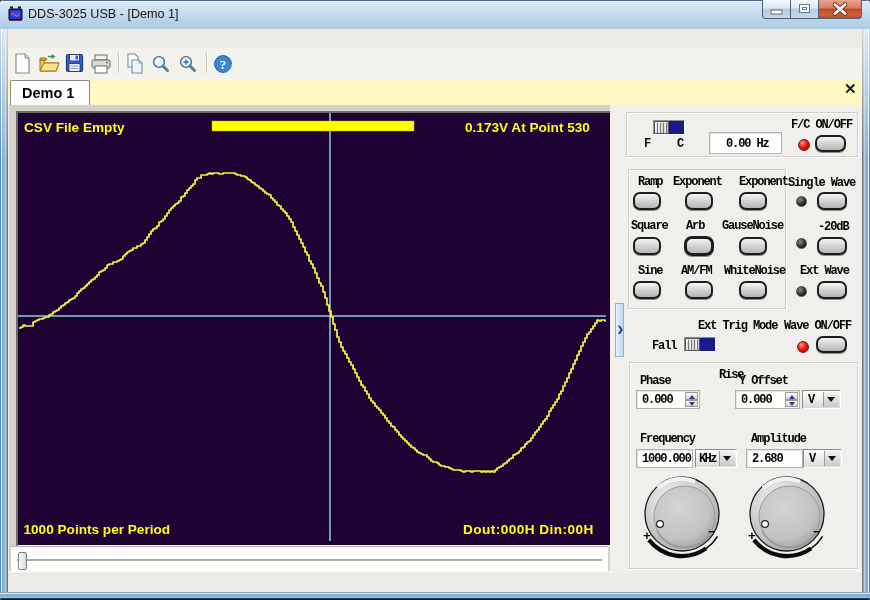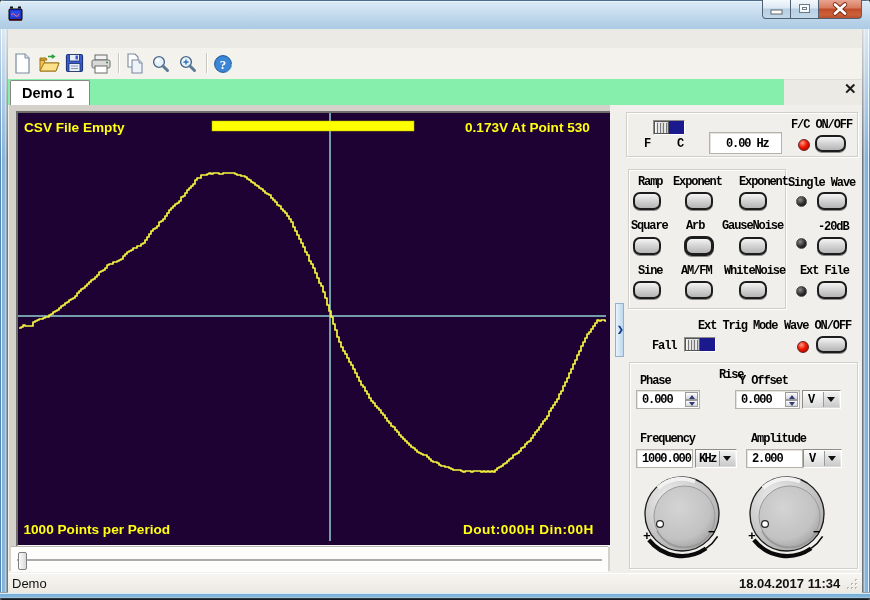--- a/index.html
+++ b/index.html
@@ -20,21 +20,21 @@
 #wb-min{left:0;width:29px;background:linear-gradient(#f4f9fc 0%,#dbe8f3 45%,#b6cfe4 50%,#c3d8ea 100%);border-radius:0 0 0 4px;}
 #wb-max{left:28px;width:29px;background:linear-gradient(#f4f9fc 0%,#dbe8f3 45%,#b6cfe4 50%,#c3d8ea 100%);}
 #wb-cls{left:56px;width:44px;background:linear-gradient(#e8a593 0%,#d67b5c 45%,#c04a28 50%,#cc6139 80%,#b84e2e 100%);border-radius:0 0 4px 0;}
 
 #menubar{left:8px;top:29px;width:854px;height:19px;background:linear-gradient(#fafafc,#e4e4ee);font-size:12.5px;color:#111;}
 #menubar span{position:absolute;top:2px;}
 
 #toolbar{left:8px;top:48px;width:854px;height:31px;background:#f3f2ed;border-bottom:1px solid #e0ded7;}
 .tsep{position:absolute;top:5px;width:1px;height:20px;background:#c9c6bf;border-right:1px solid #fff;}
 
-#tabbar{left:8px;top:79px;width:776px;height:26px;background:#86efac;border-bottom:1px solid #9d9a94;}
+#tabbar{left:8px;top:79px;width:854px;height:26px;background:#fef9c3;border-bottom:1px solid #9d9a94;}
 #tab1{position:absolute;left:2px;top:1px;width:78px;height:25px;background:#fff;border:1px solid #8a8782;border-bottom:none;border-radius:2px 2px 0 0;}
 #tab1 b{position:absolute;left:11px;top:4px;font-size:14.5px;color:#000;}
 #tabx{position:absolute;left:836px;top:1px;font-size:15px;font-weight:700;color:#1a1a1a;}
 
 #client{left:8px;top:105px;width:854px;height:468px;background:#f1efeb;}
 #childwin{position:absolute;left:1px;top:0;width:601px;height:466px;background:#d4d1ca;}
 #plotframe{position:absolute;left:7px;top:6px;width:592px;height:432px;border-top:2px solid #6f6d68;border-left:2px solid #6f6d68;border-right:2px solid #f6f5f1;border-bottom:2px solid #f6f5f1;background:#1e0233;}
 #sliderarea{position:absolute;left:2px;top:441px;width:597px;height:25px;background:#fdfdfc;border-top:1px solid #b8b6b0;}
 #strack{position:absolute;left:6px;top:12px;width:585px;height:2px;background:#ababab;border-bottom:1px solid #fff;}
 #sthumb{position:absolute;left:7px;top:5px;width:7px;height:16px;background:linear-gradient(90deg,#fbfbfb,#d9d9d9);border:1px solid #7f7f7f;border-radius:2px;}
@@ -77,20 +77,21 @@
  <div class="abs" id="title-ico">
   <svg width="16" height="16" viewBox="0 0 16 16">
    <rect x="1" y="3" width="13" height="11" rx="1" fill="#1f35cc" stroke="#000"></rect>
    <rect x="3" y="5" width="9" height="6" fill="#2a49e8"></rect>
    <path d="M3 9 Q5 6 7 9 T11 8" stroke="#f66" fill="none" stroke-width="1"></path>
    <rect x="2" y="0.5" width="3" height="2" fill="#111"></rect>
         <rect x="10" y="0.5" width="3" height="2" fill="#111"></rect>
    <rect x="1" y="13" width="13" height="1.5" fill="#400"></rect>
   </svg>
  </div>
+ <div class="abs" id="title-txt">DDS-3025 USB - [Demo 1]</div>
  <div class="abs" id="wbtns">
   <div class="wb" id="wb-min"><svg width="27" height="18">
           <rect x="8" y="10" width="11" height="4" fill="#fff" stroke="#666" stroke-width="1"></rect>
         </svg></div>
   <div class="wb" id="wb-max"><svg width="27" height="18">
           <rect x="8.5" y="4.5" width="10" height="8" fill="none" stroke="#6b7b88" stroke-width="1"></rect>
           <rect x="10" y="6" width="7" height="5" fill="#fdfdfd" stroke="#fff" stroke-width="1.6"></rect>
           <rect x="11.5" y="7.5" width="4" height="2" fill="none" stroke="#6b7b88" stroke-width="1"></rect>
         </svg></div>
   <div class="wb" id="wb-cls"><svg width="42" height="18">
@@ -221,21 +222,21 @@
    <div class="lbl" style="left:114px;top:160px;">WhiteNoise</div>
    <div class="btn" style="left:23px;top:176px;width:28px;height:18px;"></div>
    <div class="btn" style="left:75px;top:176px;width:28px;height:18px;"></div>
    <div class="btn" style="left:129px;top:176px;width:28px;height:18px;"></div>
    <div class="lbl" style="left:178px;top:72px;">Single Wave</div>
    <div class="led dark" style="left:186px;top:91px;"></div>
    <div class="btn" style="left:207px;top:87px;width:30px;height:18px;"></div>
    <div class="lbl" style="left:208px;top:116px;">-20dB</div>
    <div class="led dark" style="left:186px;top:133px;"></div>
    <div class="btn" style="left:207px;top:132px;width:30px;height:18px;"></div>
-   <div class="lbl" style="left:190px;top:160px;">Ext File</div>
+   <div class="lbl" style="left:190px;top:160px;">Ext Wave</div>
    <div class="led dark" style="left:186px;top:181px;"></div>
    <div class="btn" style="left:207px;top:176px;width:30px;height:18px;"></div>
    <div class="lbl" style="left:52px;top:215px;padding-left:36px;">Ext Trig Mode</div>
    <div class="lbl" style="left:42px;top:235px;">Fall</div>
    <div class="slider" style="left:74px;top:232px;">
           <div class="shandle">
             <svg width="13" height="11" style="position:absolute;left:0px;top:0px">
               <g stroke="#777" stroke-width="1">
                 <line x1="2.5" y1="1" x2="2.5" y2="11"></line>
                 <line x1="5.5" y1="1" x2="5.5" y2="11"></line>
@@ -284,21 +285,21 @@
           <span class="val">1000.000</span>
         </div>
    <div class="drop" style="left:85px;top:344px;width:40px;">
           <span class="dv" style="left:3px;letter-spacing:-1.6px;">KHz</span>
           <div class="db">
             <div class="tri"></div>
           </div>
         </div>
    <div class="lbl" style="left:141px;top:328px;">Amplitude</div>
    <div class="sbox" style="left:136px;top:344px;width:55px;">
-          <span class="val">2.000</span>
+          <span class="val">2.680</span>
         </div>
    <div class="drop" style="left:193px;top:344px;width:37px;">
           <span class="dv">V</span>
           <div class="db">
             <div class="tri"></div>
           </div>
         </div>
    <svg style="position:absolute;left:22px;top:359px" width="100" height="100" viewBox="0 0 100 100">
 <defs>
             <radialGradient id="kouter" cx="35%" cy="30%" r="80%">
@@ -343,36 +344,13 @@
           <path d="M 25 67 A 31 31 0 0 0 80 67" fill="none" stroke="#9a9a9a" stroke-width="1.6"></path>
 <circle cx="28" cy="60" r="3.4" fill="#fff" stroke="#222" stroke-width="1.2"></circle>
 <text x="11" y="76" font-family="Liberation Mono,monospace" font-size="13" font-weight="700" fill="#000">+</text>
 <text x="76" y="72" font-family="Liberation Mono,monospace" font-size="13" font-weight="700" fill="#000">−</text>
 </svg>
       </div>
   <div class="abs" id="splitter" style="left:607px;top:198px;width:7px;height:52px;background:linear-gradient(90deg,#eaf3fa,#bcd8ee);border:1px solid #93b3cd;font-size:8px;color:#123a8a;">
         <div style="position:absolute;left:1px;top:21px;font-weight:700;">❯</div>
       </div>
  </div>
- <div class="abs" id="status">
-  <span style="position:absolute;left:4px;top:2px;">Demo</span>
-
-  <span style="position:absolute;left:731px;top:2px;font-weight:700;">18.04.2017  11:34</span>
-  <svg style="position:absolute;left:838px;top:4px;" width="13" height="13">
-        <g fill="#b9b6af">
-          <rect x="9" y="9" width="2" height="2"></rect>
-          <rect x="9" y="5" width="2" height="2"></rect>
-          <rect x="9" y="1" width="2" height="2"></rect>
-          <rect x="5" y="9" width="2" height="2"></rect>
-          <rect x="5" y="5" width="2" height="2"></rect>
-          <rect x="1" y="9" width="2" height="2"></rect>
-        </g>
-        <g fill="#fff">
-          <rect x="10" y="10" width="1" height="1"></rect>
-          <rect x="10" y="6" width="1" height="1"></rect>
-          <rect x="10" y="2" width="1" height="1"></rect>
-          <rect x="6" y="10" width="1" height="1"></rect>
-          <rect x="6" y="6" width="1" height="1"></rect>
-          <rect x="2" y="10" width="1" height="1"></rect>
-        </g>
-      </svg>
- </div>
 </div>
 
 </body></html>

